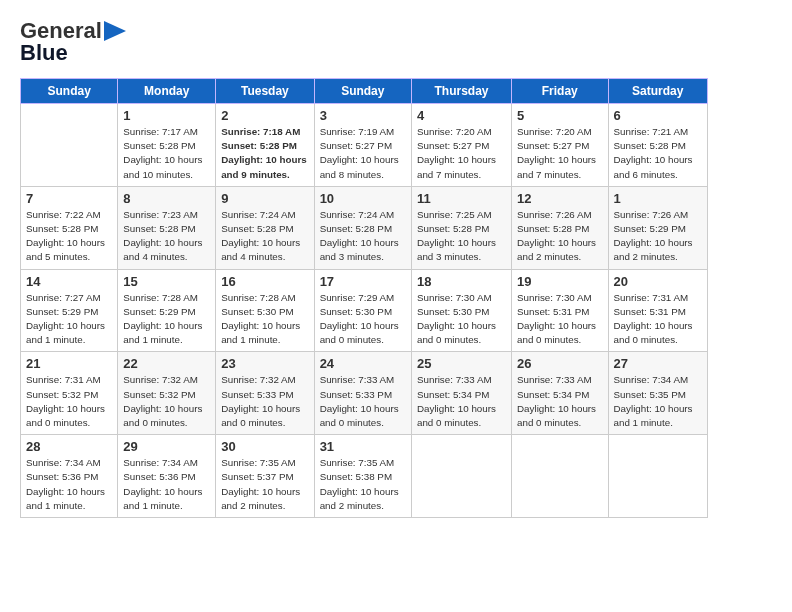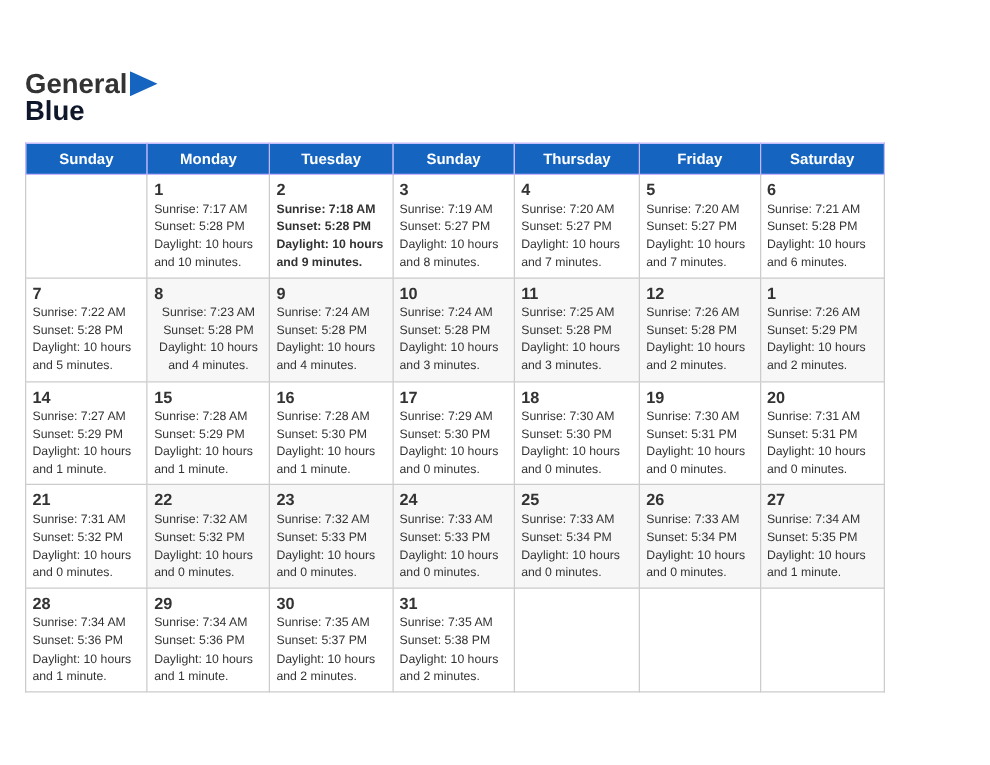--- a/index.html
+++ b/index.html
@@ -6,21 +6,20 @@
     body {
       width: 792px;
       height: 612px;
       font-family: Arial, sans-serif;
       background: #fff;
       overflow: hidden;
     }
     .container {
       width: 728px;
       padding: 18px 20px 10px 20px;
-      margin-top: 36px;
     }
     .header-row {
       display: flex;
       align-items: flex-start;
       justify-content: space-between;
       margin-bottom: 12px;
     }
     .logo {
       display: flex;
       flex-direction: column;
@@ -161,21 +160,21 @@
         <tr>
           <td>
             <span class="day-num">7</span>
             <div class="day-info" style="white-space: pre-line;">Sunrise: 7:22 AM
 Sunset: 5:28 PM
 Daylight: 10 hours
 and 5 minutes.</div>
           </td>
           <td>
             <span class="day-num">8</span>
-            <div class="day-info" style="white-space: pre-line; text-align: center;">Sunrise: 7:23 AM
+            <div class="day-info" style="white-space: pre-line;">Sunrise: 7:23 AM
 Sunset: 5:28 PM
 Daylight: 10 hours
 and 4 minutes.</div>
           </td>
           <td>
             <span class="day-num">9</span>
             <div class="day-info" style="white-space: pre-line;">Sunrise: 7:24 AM
 Sunset: 5:28 PM
 Daylight: 10 hours
 and 4 minutes.</div>

